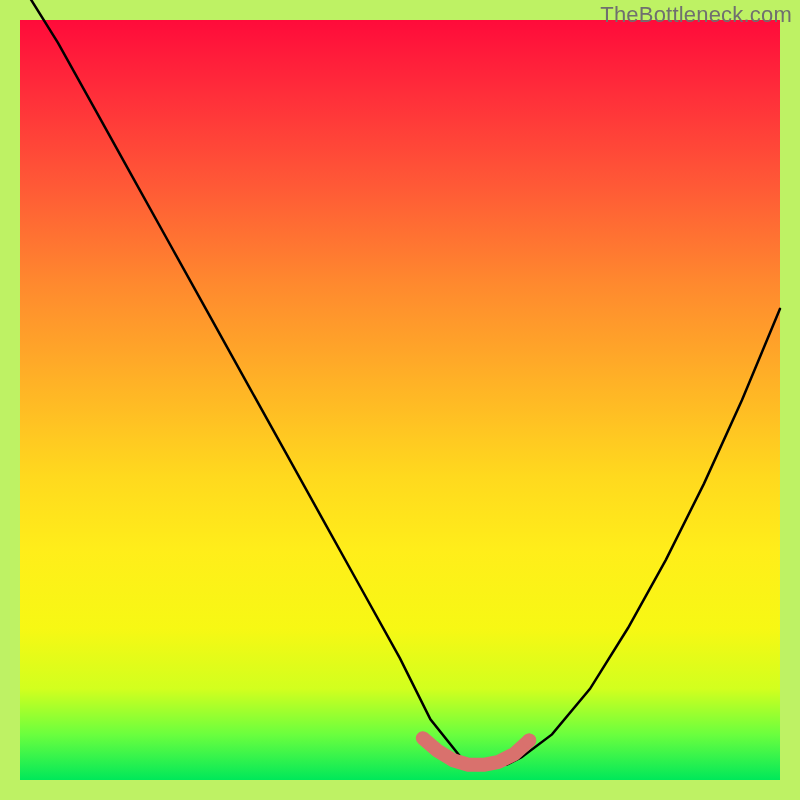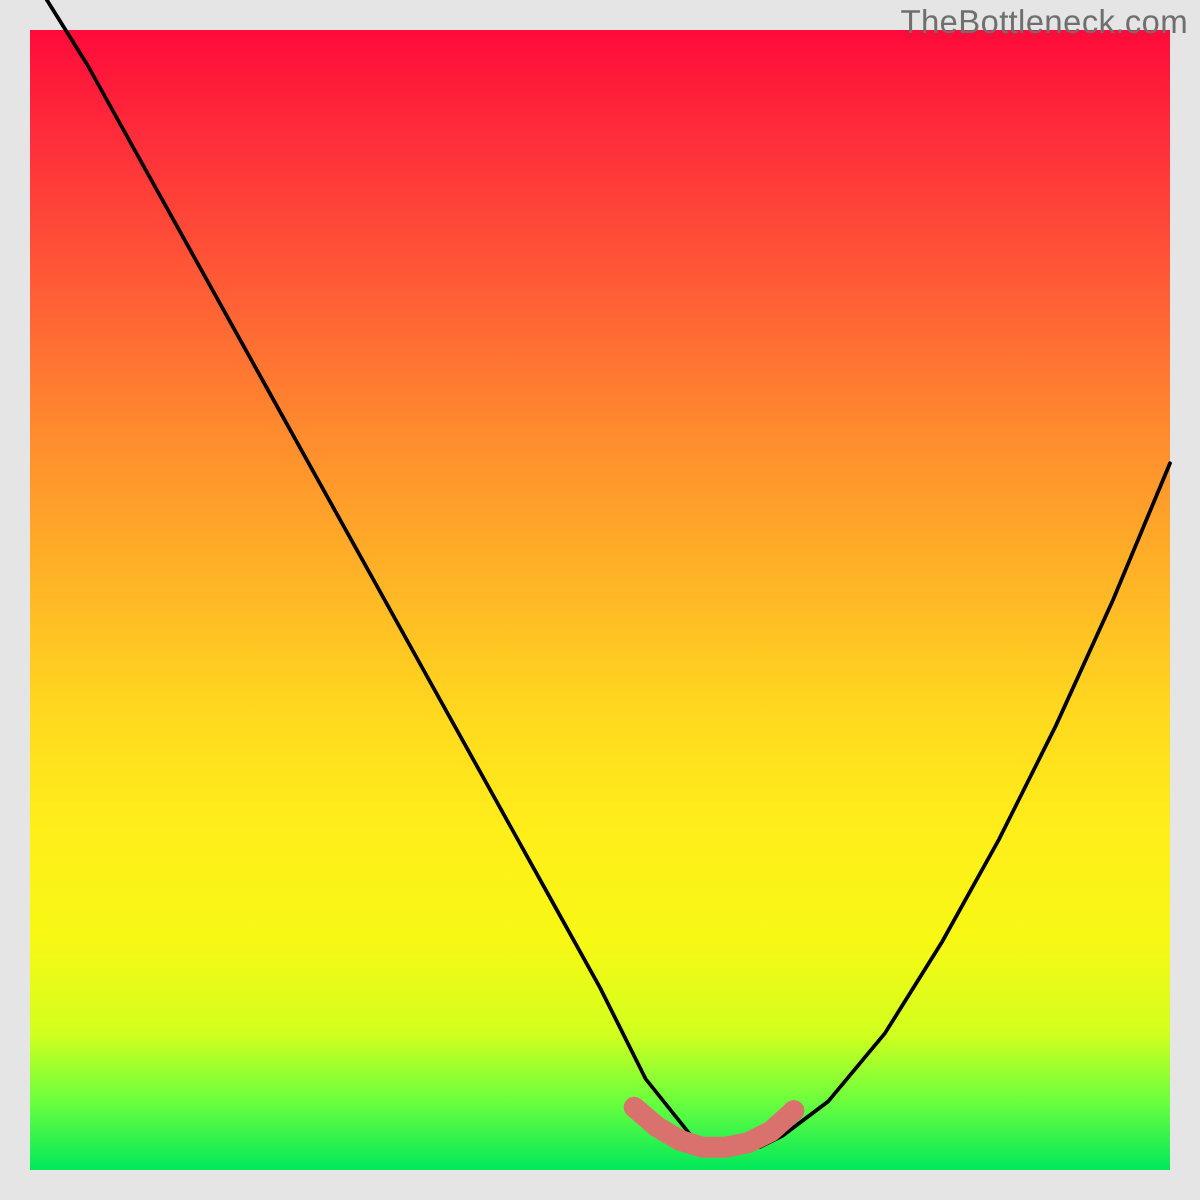--- a/index.html
+++ b/index.html
@@ -8,21 +8,21 @@
     width: 800px;
     height: 800px;
     background: #000;
     overflow: hidden;
     font-family: Arial, Helvetica, sans-serif;
   }
   .stage {
     position: relative;
     width: 800px;
     height: 800px;
-    background: #e5e5e5;
+    background: #bef264;
   }
   .plot {
     position: absolute;
     left: 20px;
     top: 20px;
     width: 760px;
     height: 760px;
     
     background: linear-gradient(
       to bottom,

